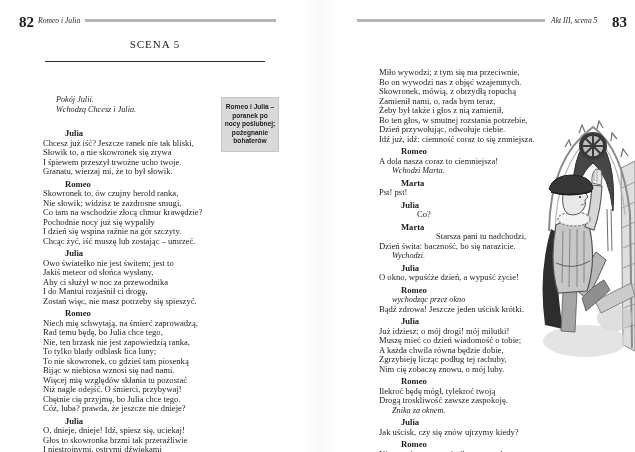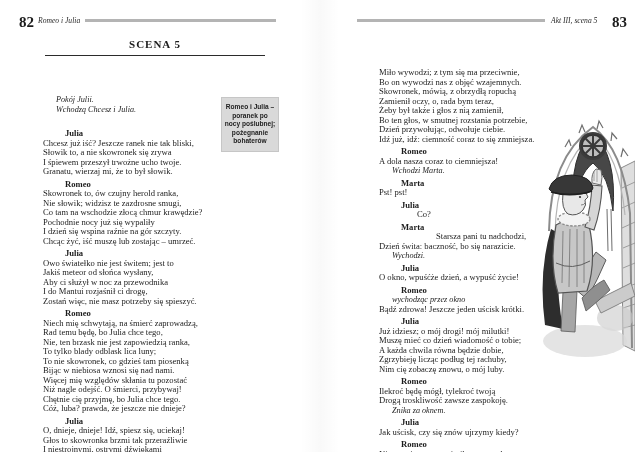--- a/index.html
+++ b/index.html
@@ -20,22 +20,22 @@
   .hrule{position:absolute;top:19px;height:2.5px;background:#b4b4b4;}
   #pgnum-left{left:19px;}
   #runhead-left{left:38px;}
   #rule-left{left:85px;width:191px;}
   #rule-right{left:357px;width:188px;}
   #runhead-right{left:551px;}
   #pgnum-right{left:612px;}
   
   .scene-heading{
     position:absolute;left:45px;top:38px;width:220px;
-    text-align:center;font-weight:bold;font-size:11px;letter-spacing:1px;
-    padding-bottom:5px;border-bottom:1.5px solid #2b2b2b;
+    text-align:center;font-weight:normal;font-size:11px;letter-spacing:1px;
+    padding-bottom:11px;border-bottom:1.5px solid #2b2b2b;
   }
   
   .text-col{position:absolute;font-size:8.6px;line-height:9.5px;white-space:nowrap;margin-top:36px;}
   #col-left{left:43px;top:59px;width:235px;}
   #col-right{left:379px;top:32px;width:200px;}
   .bl-line{}
   .bl-speaker{font-weight:bold;padding-left:22px;margin-top:3px;}
   .bl-stage{font-style:italic;padding-left:13px;font-size:8.2px;}
   .bl-spacer{height:12px;}
   
@@ -108,21 +108,21 @@
       <div>poranek po</div>
       <div>nocy poślubnej;</div>
       <div>pożegnanie</div>
       <div>bohaterów</div>
     </div>
 
   <div class="text-col" id="col-right">
       <div class="bl-line">Miło wywodzi; z tym się ma przeciwnie,</div>
       <div class="bl-line">Bo on wywodzi nas z objęć wzajemnych.</div>
       <div class="bl-line">Skowronek, mówią, z obrzydłą ropuchą</div>
-      <div class="bl-line">Zamienił oczy, o, rada bym teraz,</div>
+      <div class="bl-line">Zamienił nami, o, rada bym teraz,</div>
       <div class="bl-line">Żeby był także i głos z nią zamienił,</div>
       <div class="bl-line">Bo ten głos, w smutnej rozstania potrzebie,</div>
       <div class="bl-line">Dzień przywołując, odwołuje ciebie.</div>
       <div class="bl-line">Idź już, idź: ciemność coraz to się zmniejsza.</div>
       <div class="bl-speaker">Romeo</div>
       <div class="bl-line">A dola nasza coraz to ciemniejsza!</div>
       <div class="bl-stage">Wchodzi Marta.</div>
       <div class="bl-speaker">Marta</div>
       <div class="bl-line">Pst! pst!</div>
       <div class="bl-speaker">Julia</div>

